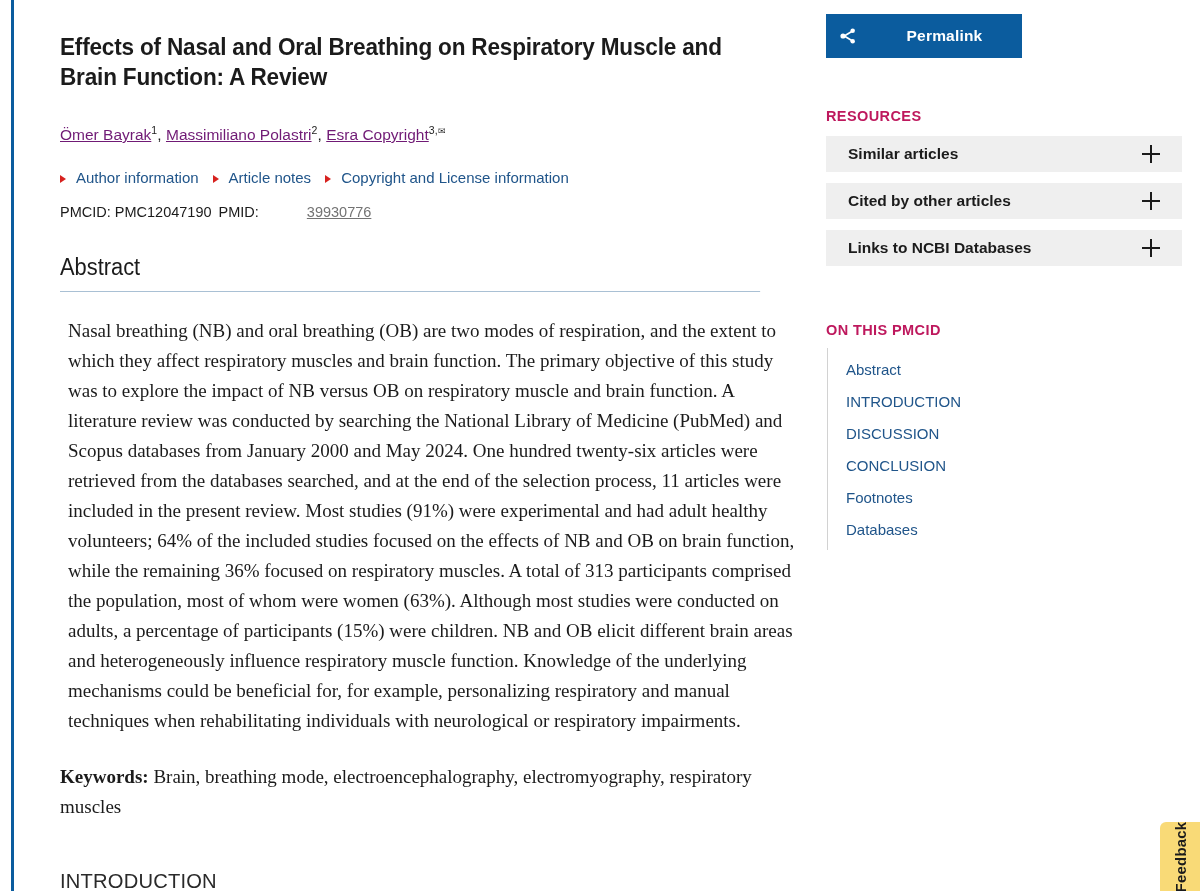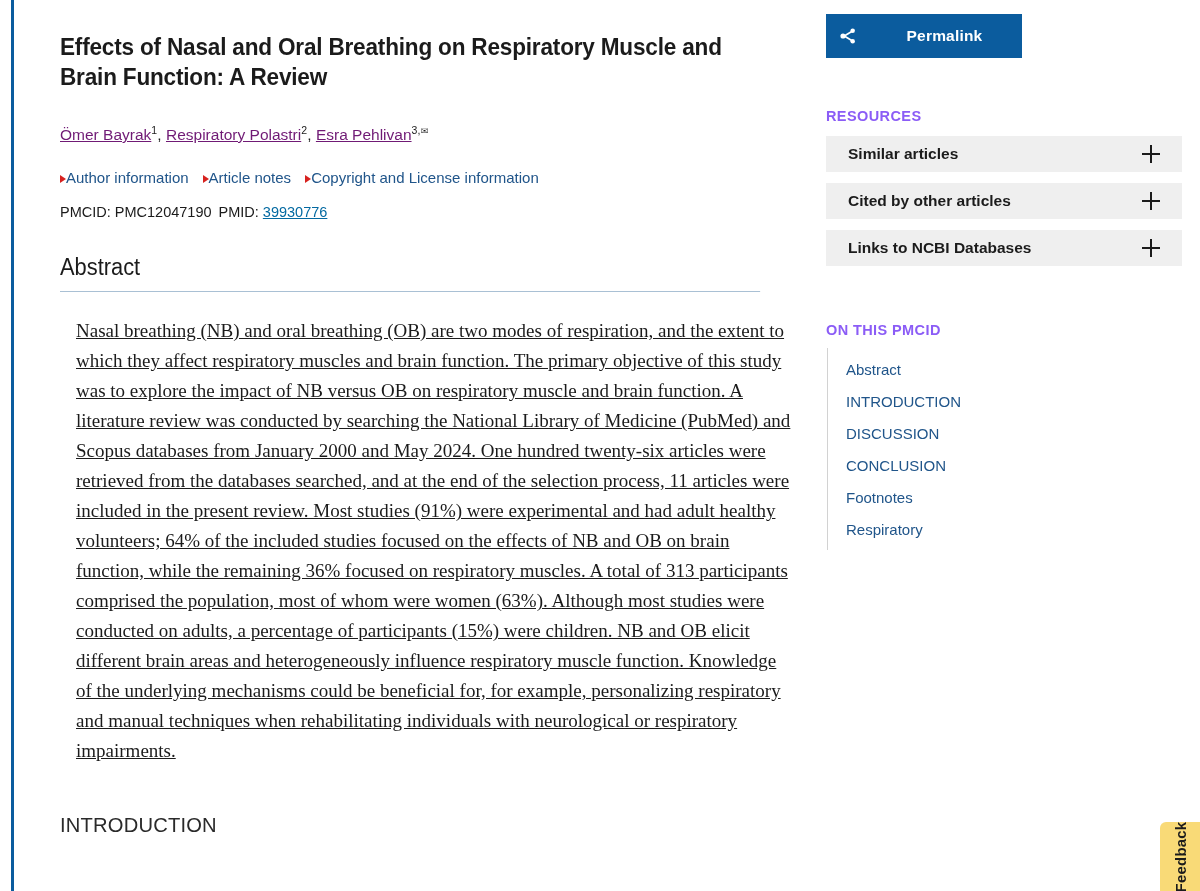--- a/index.html
+++ b/index.html
@@ -84,21 +84,21 @@
     font-size: 15px;
     line-height: 18px;
     color: #20558a;
     display: flex;
     align-items: center;
     gap: 14px;
   }
   .expander {
     display: inline-flex;
     align-items: center;
-    gap: 0;
+    gap: 10px;
     color: #20558a;
     cursor: pointer;
     white-space: nowrap;
     text-align: center;
   }
   .tri {
     width: 0; height: 0;
     border-left: 6px solid #d7221f;
     border-top: 4.5px solid transparent;
     border-bottom: 4.5px solid transparent;
@@ -108,23 +108,24 @@
   }
 
   .ids {
     margin-top: 16px;
     font-family: "Liberation Sans", sans-serif;
     font-size: 14.5px;
     line-height: 18px;
     color: #1b1b1b;
   }
   .ids .pmid-link {
-    color: #0369a1;
+    color: #737373;
     text-decoration: underline;
     cursor: pointer;
+    margin-left: 44px;
   }
   .ids .gap { display: inline-block; width: 7px; }
 
   h2.section-head {
     font-family: "Liberation Sans", sans-serif;
     font-weight: normal;
     font-size: 23px;
     line-height: 28px;
     color: #1b1b1b;
     margin: 32px 15px 0 0;
@@ -135,21 +136,21 @@
   }
 
   .abstract-body {
     font-family: "Liberation Serif", serif;
     font-size: 19px;
     line-height: 30px;
     color: #1b1b1b;
     margin: 24px 16px 0 0;
     text-align: left;
   }
-  .abstract-body p { margin: 0 0 26px 16px; text-decoration: underline; }
+  .abstract-body p { margin: 0 0 26px 8px; }
 
   .keywords {
     font-family: "Liberation Serif", serif;
     font-size: 19px;
     line-height: 30px;
     margin: 0 40px 0 0;
   }
   .keywords b { font-weight: bold; }
 
   h2.intro-head {
@@ -198,21 +199,21 @@
     flex: 1;
     text-align: center;
     padding-right: 3px;
   }
 
   .side-heading {
     font-family: "Liberation Sans", sans-serif;
     font-size: 14.5px;
     font-weight: bold;
     letter-spacing: 0.4px;
-    color: #8b5cf6;
+    color: #be185d;
     margin: 50px 0 12px 0;
   }
 
   .accordion-row {
     background: #efefef;
     height: 36px;
     display: flex;
     align-items: center;
     justify-content: space-between;
     padding: 0 22px 0 22px;
@@ -287,21 +288,21 @@
 
 <div id="page-rail"></div>
 
 <div id="layout">
 
   <main id="article">
 
     <h1 id="article-title">Effects of Nasal and Oral Breathing on Respiratory Muscle and Brain Function: A Review</h1>
 
     <div class="authors">
-      <span class="author-link">Ömer Bayrak</span><span class="sup">1</span><span>, </span><span class="author-link">Respiratory Polastri</span><span class="sup">2</span><span>, </span><span class="author-link">Esra Pehlivan</span><span class="sup">3,</span><span class="sup envelope">✉</span>
+      <span class="author-link">Ömer Bayrak</span><span class="sup">1</span><span>, </span><span class="author-link">Massimiliano Polastri</span><span class="sup">2</span><span>, </span><span class="author-link">Esra Copyright</span><span class="sup">3,</span><span class="sup envelope">✉</span>
     </div>
 
     <div class="expanders">
       <span class="expander">
         <span class="tri"></span>
         <span>Author information</span>
       </span>
       <span class="expander">
         <span class="tri"></span>
         <span>Article notes</span>
@@ -315,20 +316,24 @@
     <div class="ids">
       <span>PMCID:</span>
       <span>PMC12047190</span><span class="gap"></span><span>PMID:</span>
       <span class="pmid-link">39930776</span>
     </div>
 
     <h2 class="section-head">Abstract</h2>
 
     <div class="abstract-body">
       <p>Nasal breathing (NB) and oral breathing (OB) are two modes of respiration, and the extent to which they affect respiratory muscles and brain function. The primary objective of this study was to explore the impact of NB versus OB on respiratory muscle and brain function. A literature review was conducted by searching the National Library of Medicine (PubMed) and Scopus databases from January 2000 and May 2024. One hundred twenty-six articles were retrieved from the databases searched, and at the end of the selection process, 11 articles were included in the present review. Most studies (91%) were experimental and had adult healthy volunteers; 64% of the included studies focused on the effects of NB and OB on brain function, while the remaining 36% focused on respiratory muscles. A total of 313 participants comprised the population, most of whom were women (63%). Although most studies were conducted on adults, a percentage of participants (15%) were children. NB and OB elicit different brain areas and heterogeneously influence respiratory muscle function. Knowledge of the underlying mechanisms could be beneficial for, for example, personalizing respiratory and manual techniques when rehabilitating individuals with neurological or respiratory impairments.</p>
+      <div class="keywords">
+        <b>Keywords:</b>
+        <span>Brain, breathing mode, electroencephalography, electromyography, respiratory muscles</span>
+      </div>
     </div>
 
     <h2 class="intro-head">INTRODUCTION</h2>
 
   </main>
 
   <aside id="sidebar">
 
     <button class="permalink-btn">
       <span class="share-ico">
@@ -359,21 +364,21 @@
     </div>
 
     <div class="side-heading onthispage">ON THIS PMCID</div>
 
     <nav id="toc">
       <span class="toc-item">Abstract</span>
       <span class="toc-item">INTRODUCTION</span>
       <span class="toc-item">DISCUSSION</span>
       <span class="toc-item">CONCLUSION</span>
       <span class="toc-item">Footnotes</span>
-      <span class="toc-item">Respiratory</span>
+      <span class="toc-item">Databases</span>
     </nav>
 
   </aside>
 
 </div>
 
 <div id="feedback-tab">
   <span class="fb-text">Feedback</span>
 </div>
 

